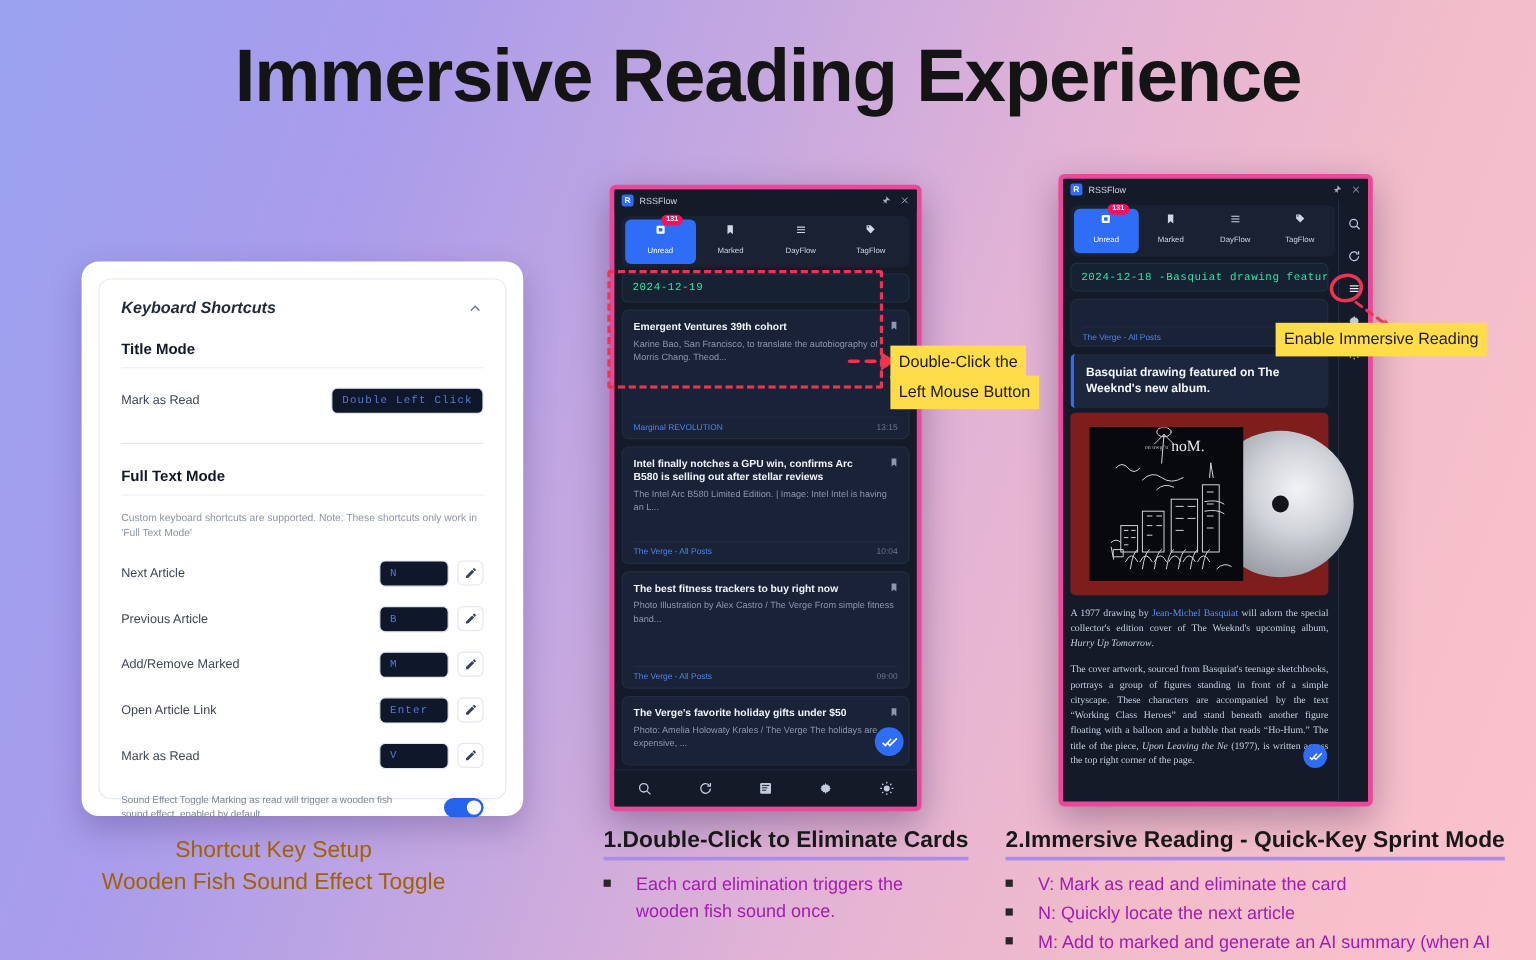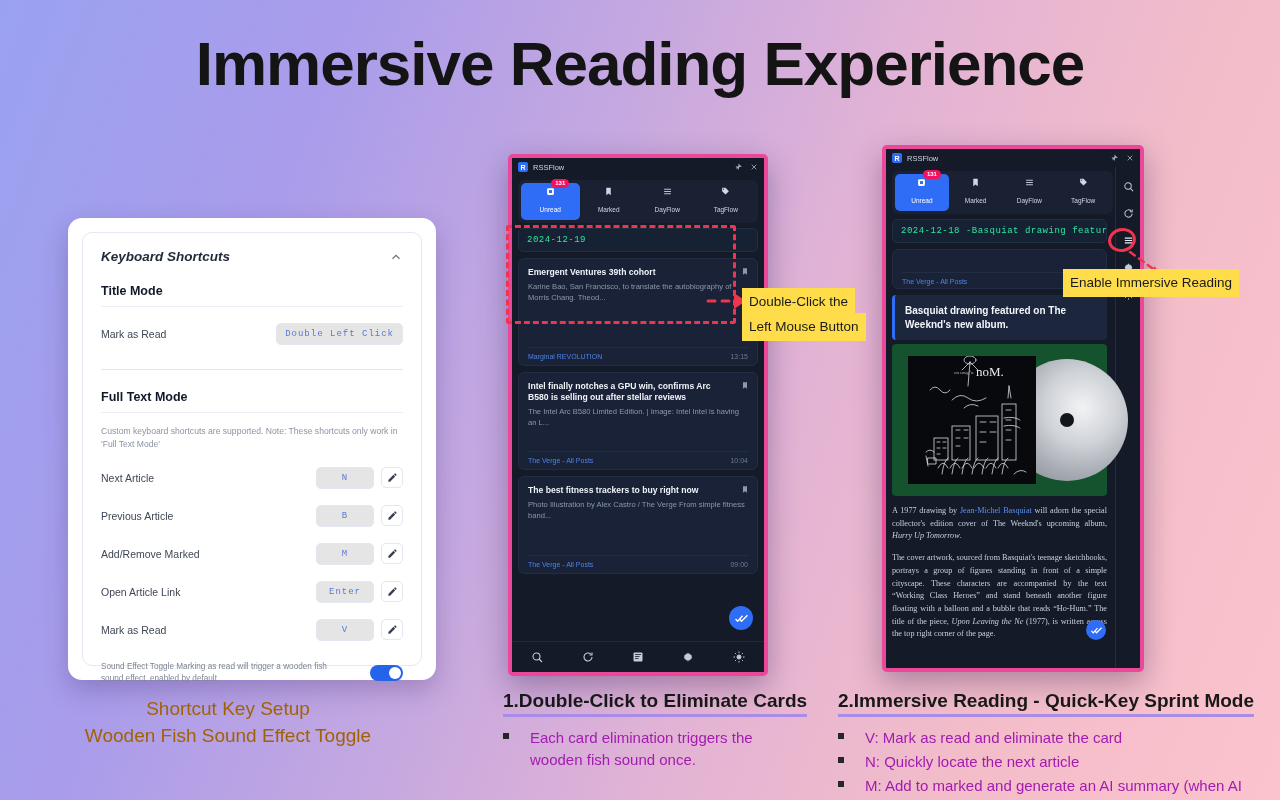--- a/index.html
+++ b/index.html
@@ -36,23 +36,23 @@
   }
   .kb-head { display: flex; align-items: center; justify-content: space-between; }
   .kb-title { font-size: 13.5px; font-weight: 600; color: #1f2937; font-style: italic; }
   .chev { width: 14px; height: 14px; color: #6b7280; }
   .sec-title { font-size: 12.5px; font-weight: 700; color: #111827; margin-top: 20px; }
   .hr-dot { border-bottom: 1px solid #eceff5; margin-top: 8px; }
   .hr-solid { border-bottom: 1px solid #e5e7eb; margin: 14px 0 0 0; }
   .row { display: flex; align-items: center; justify-content: space-between; margin-top: 16px; }
   .row-label { font-size: 10.5px; color: #3f4756; }
   .keycap {
-    min-width: 100px; text-align: center;
+    min-width: 100px; 
     border: 1px solid #e3e7ef; border-radius: 5px;
-    background: #e5e5e5; color: #5b78d6;
+    background: #0f172a; color: #5b78d6;
     font-family: "Liberation Mono", monospace;
     font-size: 9px; padding: 5px 8px; letter-spacing: 1px;
   }
   .keycap.wide { min-width: 104px; }
   .keycap.sm { min-width: 58px; }
   .pencil {
     width: 22px; height: 21px; border: 1px solid #e3e7ef; border-radius: 5px;
     background: #fff; display: flex; align-items: center; justify-content: center;
     margin-left: 7px;
   }
@@ -147,21 +147,21 @@
   .railcol {
     position: absolute; right: 0; top: 18px; bottom: 0; width: 25px;
     background: #141a28; border-left: 1px solid #222c42;
     display: flex; flex-direction: column; align-items: center; gap: 16px; padding-top: 14px;
     color: #c3cbdb;
   }
   .reader-head {
     background: #1c263c; border-left: 3px solid #2f6df6; border-radius: 4px;
     padding: 9px 10px; font-size: 10px; font-weight: 700; color: #f2f5fa; line-height: 1.35;
   }
-  .art-wrap { background: #14532d; padding: 10px; border-radius: 4px; margin-top: 4px; text-decoration: underline; }
+  .art-wrap { background: #7f1d1d; padding: 10px; border-radius: 4px; margin-top: 4px; text-decoration: underline; }
   .vinyl { position: relative; height: 132px; }
   .sleeve { position: absolute; left: 6px; top: 2px; width: 128px; height: 128px; background: #07090d; overflow: hidden; }
   .disc {
     position: absolute; left: 104px; top: 5px; width: 122px; height: 122px; border-radius: 50%;
     background: radial-gradient(circle at 62% 40%, #f2f3f5 0%, #cfd2d7 35%, #a8acb4 62%, #8d9199 85%, #b9bcc3 100%);
   }
   .disc:after { content:""; position:absolute; left:50%; top:50%; width:14px; height:14px; margin:-7px 0 0 -7px; border-radius:50%; background:#12151c; }
   .body-p { font-family: "Liberation Serif", serif; font-size: 8.2px; color: #c7cfdd; line-height: 1.55; text-align: justify; margin-top: 9px; }
   .body-p a { color: #5b8ef0; text-decoration: none; }
   .body-p i { font-style: italic; }
@@ -355,20 +355,27 @@
         <path d="M6 2h12v20l-6-5-6 5z"></path>
       </svg>
     <div class="card-title">The best fitness trackers to buy right now</div>
     <div class="card-desc">Photo Illustration by Alex Castro / The Verge From simple fitness band...</div>
     <div class="card-foot" style="position:absolute;left:9px;right:9px;bottom:5px">
       <div class="card-src">The Verge - All Posts</div>
       <div class="card-time">09:00</div>
     </div>
   </div>
 
+  <div class="card" style="height:58px">
+    <svg class="bm" width="8" height="9" viewBox="0 0 24 24" fill="#8d97ab">
+        <path d="M6 2h12v20l-6-5-6 5z"></path>
+      </svg>
+    <div class="card-title">The Verge's favorite holiday gifts under $50</div>
+    <div class="card-desc">Photo: Amelia Holowaty Krales / The Verge The holidays are expensive, ...</div>
+  </div>
 
   <div class="fab" style="right:11px; bottom:42px; width:24px; height:24px;">
     <svg width="13" height="13" viewBox="0 0 24 24" fill="none" stroke="#fff" stroke-width="2.6">
         <path d="M1 13l4 4L14 7"></path>
         <path d="M9 14l3 3L23 6"></path>
       </svg>
   </div>
 
   <div class="toolbar" style="position:absolute;left:0;right:0;bottom:0">
     <svg width="12" height="12" viewBox="0 0 24 24" fill="none" stroke="#c3cbdb" stroke-width="2.2">

